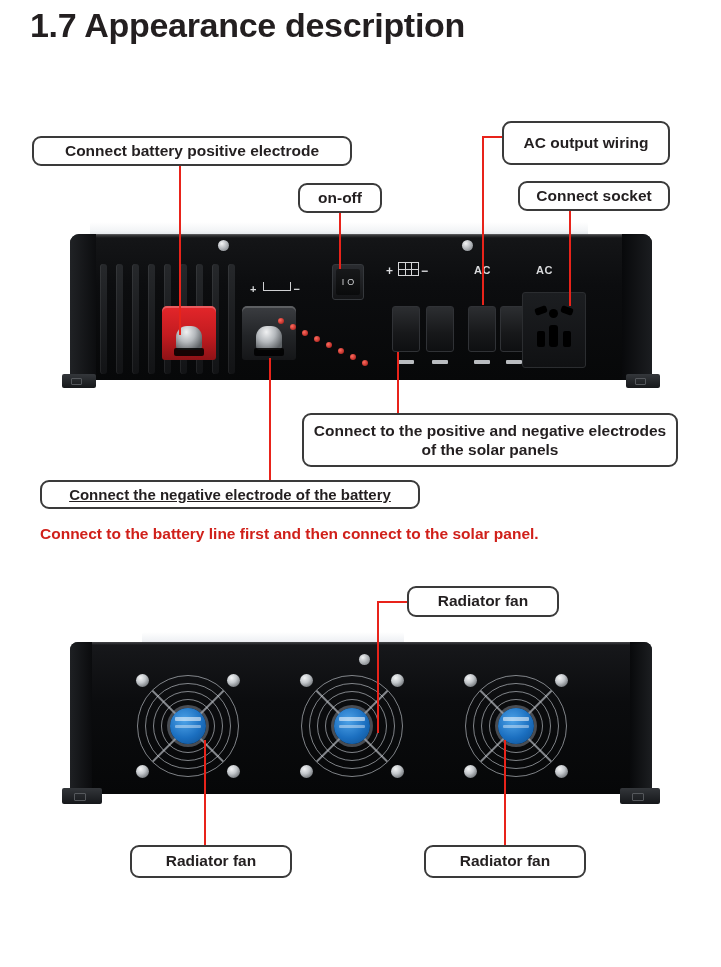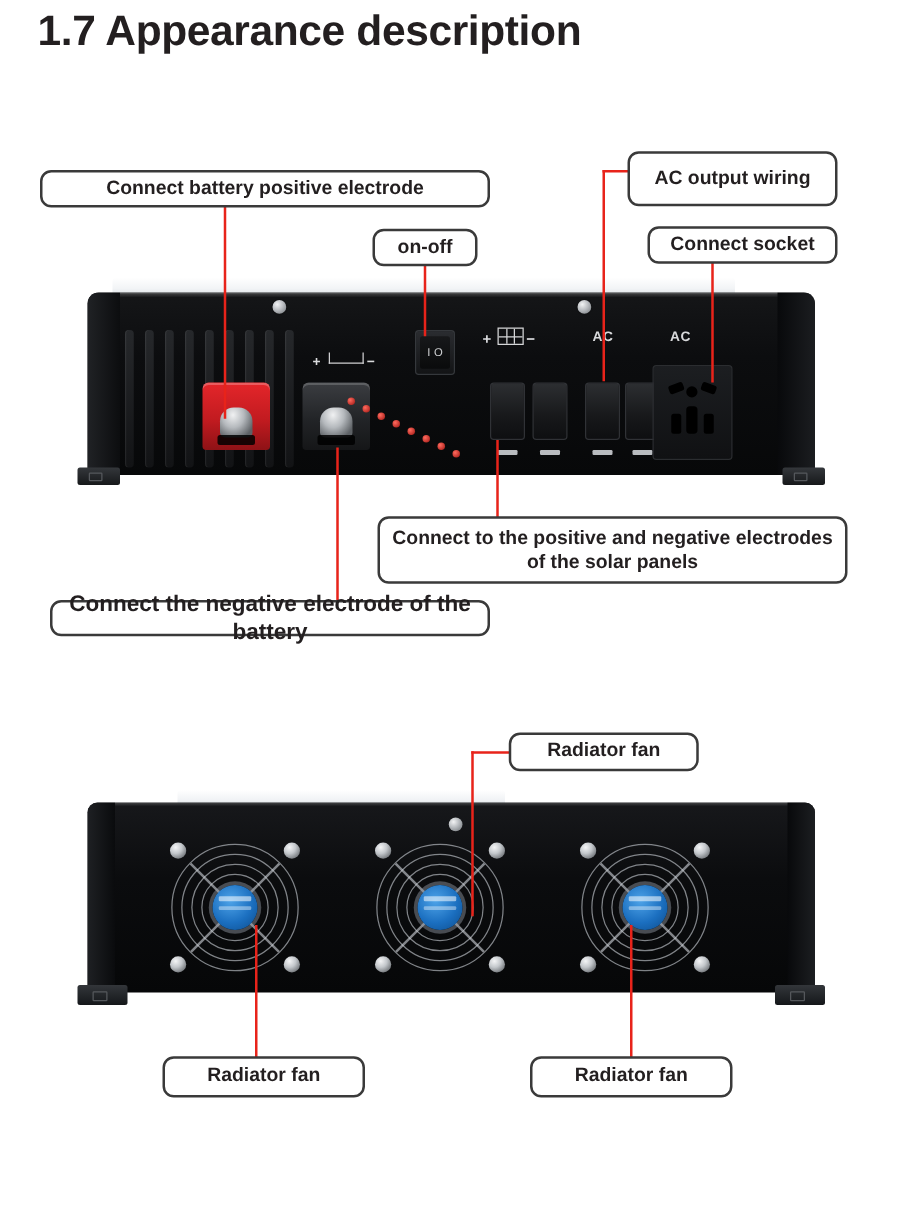--- a/index.html
+++ b/index.html
@@ -506,32 +506,33 @@
 
 <div class="leader leader-v" style="left:269px; top:358px; height:123px;"></div>
 
 <div class="leader leader-h" style="left:377px; top:601px; width:32px;"></div>
 <div class="leader leader-v" style="left:377px; top:601px; height:132px;"></div>
 
 <div class="leader leader-v" style="left:204px; top:740px; height:106px;"></div>
 
 <div class="leader leader-v" style="left:504px; top:740px; height:106px;"></div>
 
-<div class="callout" style="left:32px; top:136px; width:360px; height:30px; font-size:15.5px;">Connect battery positive electrode</div>
+<div class="callout" style="left:32px; top:136px; width:320px; height:30px; font-size:15.5px;">Connect battery positive electrode</div>
 
 <div class="callout" style="left:298px; top:183px; width:84px; height:30px; font-size:15.5px;">on-off</div>
 
 <div class="callout" style="left:502px; top:121px; width:168px; height:44px; font-size:15.5px;">AC output wiring</div>
 
 <div class="callout" style="left:518px; top:181px; width:152px; height:30px; font-size:15.5px;">Connect socket</div>
 
 <div class="callout two-line" style="left:302px; top:413px; width:376px; height:54px; font-size:15.5px;">Connect to the positive and negative electrodes of the solar panels</div>
 
-<div class="callout" style="left:40px; top:480px; width:352px; height:29px; font-size:18px;">Connect the negative electrode of the battery</div>
+<div class="callout" style="left:40px; top:480px; width:380px; height:29px; font-size:15px;text-decoration:underline;">Connect the negative electrode of the battery</div>
 
 <div class="callout" style="left:407px; top:586px; width:152px; height:31px; font-size:15.5px;">Radiator fan</div>
 
 <div class="callout" style="left:130px; top:845px; width:162px; height:33px; font-size:15.5px;">Radiator fan</div>
 
 <div class="callout" style="left:424px; top:845px; width:162px; height:33px; font-size:15.5px;">Radiator fan</div>
 
 <div class="warning">
+  <div>Connect to the battery line first and then connect to the solar panel.</div>
 </div>
 
 </body></html>

